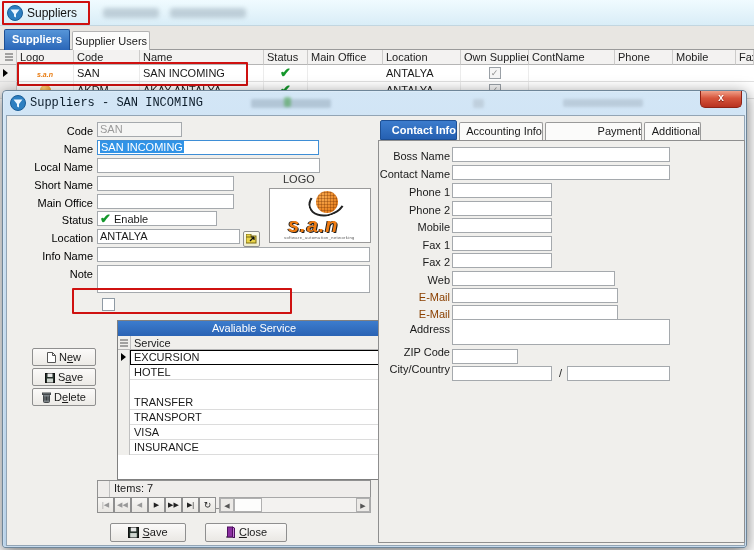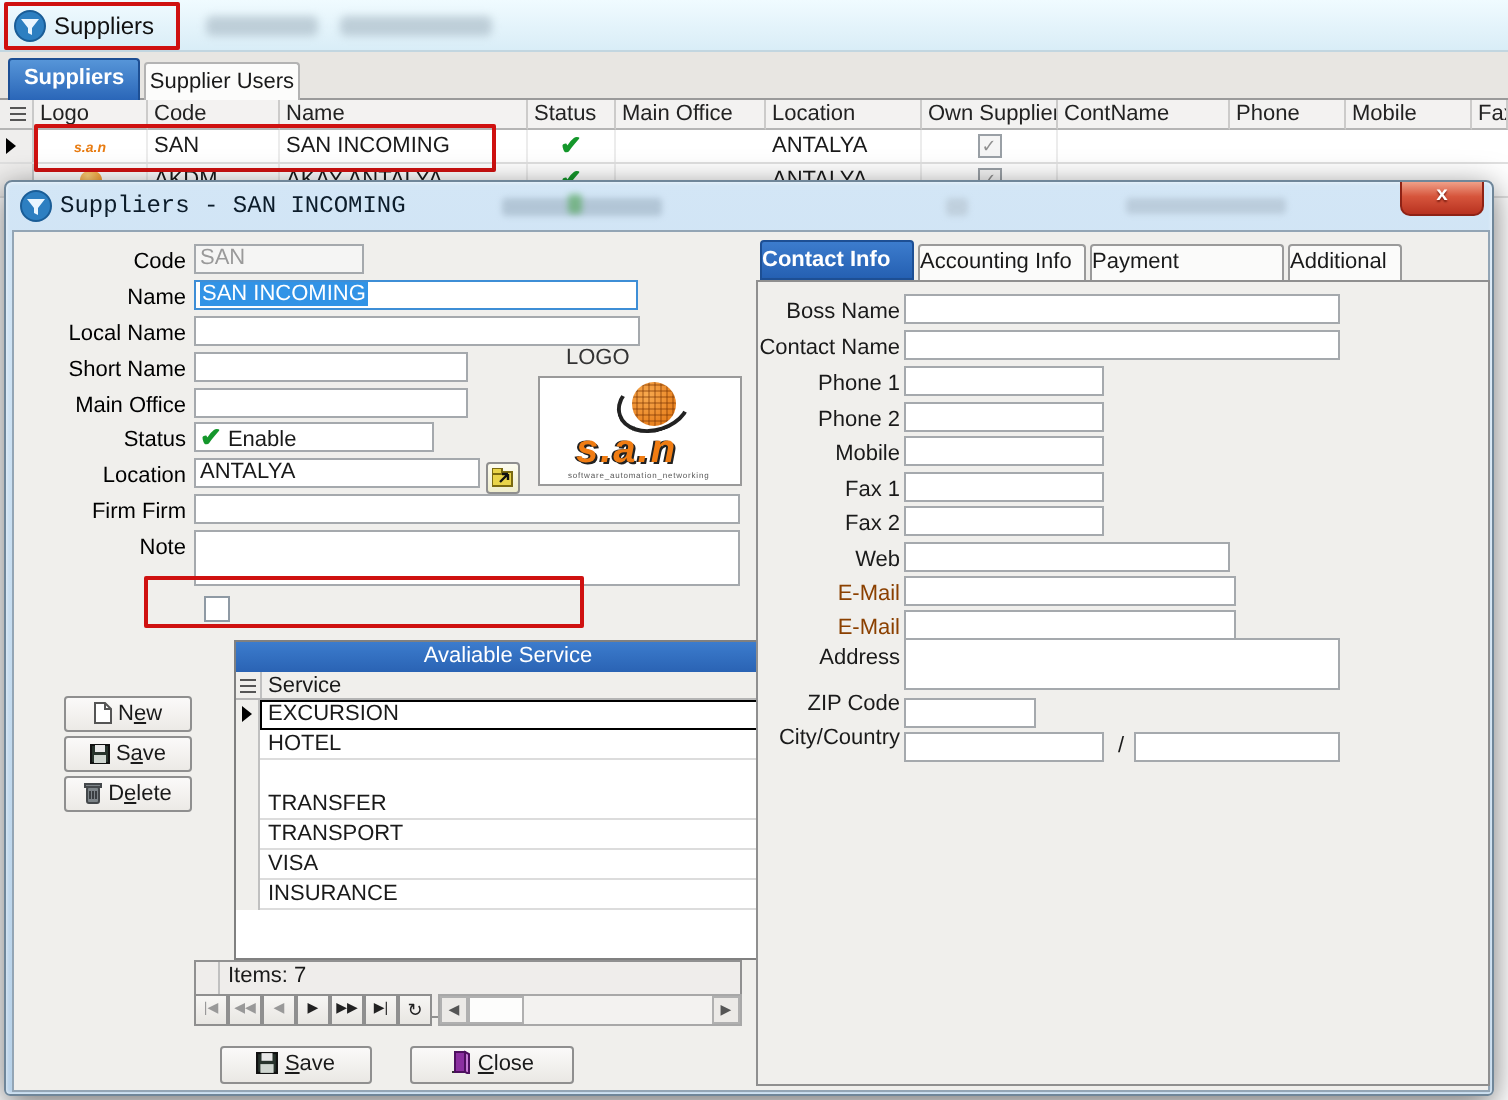--- a/index.html
+++ b/index.html
@@ -95,21 +95,21 @@
   .pgbtn.dis { color:#999; }
   .scrollbar { position:absolute; left:212px; top:381px; width:152px; height:16px;
     background:#f3f2f0; border:1px solid #a8a8a8; }
   .sb-arrow { position:absolute; top:0; width:14px; height:14px; background:#eceae7;
     border:1px solid #b0b0b0; font-size:7px; color:#555; text-align:center; line-height:13px; }
   .sb-thumb { position:absolute; left:14px; top:0; width:28px; height:14px; background:#fdfdfc; border:1px solid #b0b0b0; }
 
   .botbtn { position:absolute; top:407px; height:19px; background:linear-gradient(#fbfaf9,#eae8e4);
     border:1px solid #8f8f8f; border-radius:2px; text-align:center; line-height:17px; cursor:default; }
 
-  .rtab { position:absolute; text-align:left; cursor:default; }
+  .rtab { position:absolute; text-align:right; cursor:default; }
   .rtab.active { top:4px; height:20px; background:linear-gradient(#3c7ccd,#2560b2); color:#fff; font-weight:bold;
     border:1px solid #1d4f94; border-radius:2px 2px 0 0; line-height:19px; }
   .rtab.inactive { top:6px; height:18px; background:#fbfbfa; border:1px solid #9a9a9a; border-bottom:none;
     border-radius:2px 2px 0 0; line-height:17px; }
   .groupbox { position:absolute; left:371px; top:24px; width:367px; height:403px;
     border:1px solid #8f8f8f; background:#f0efec; }
 
   .logobox { position:absolute; left:262px; top:72px; width:102px; height:55px;
     background:#fff; border:1px solid #9a9a9a; }
   .sanlogo-text { position:absolute; left:18px; top:26px; font-size:20px; font-weight:bold; font-style:italic;
@@ -222,21 +222,21 @@
 
   <div class="dlg-client">
 
     <div class="lbl" style="top:8px">Code</div>
     <div class="lbl" style="top:26px">Name</div>
     <div class="lbl" style="top:44px">Local Name</div>
     <div class="lbl" style="top:62px">Short Name</div>
     <div class="lbl" style="top:80px">Main Office</div>
     <div class="lbl" style="top:97px">Status</div>
     <div class="lbl" style="top:115px">Location</div>
-    <div class="lbl" style="top:133px">Firm Firm</div>
+    <div class="lbl" style="top:133px">Info Name</div>
     <div class="lbl" style="top:151px">Note</div>
 
     <div class="inp disabled" style="left:90px;top:6px;width:85px">SAN</div>
     <div class="inp focused" style="left:90px;top:24px;width:222px"><span class="seltext">SAN INCOMING</span></div>
     <div class="inp" style="left:90px;top:42px;width:223px"></div>
     <div class="inp" style="left:90px;top:60px;width:137px"></div>
     <div class="inp" style="left:90px;top:78px;width:137px"></div>
     <div class="inp" style="left:90px;top:95px;width:120px"><span class="gcheck">✔</span> <span>Enable</span></div>
     <div class="inp" style="left:90px;top:113px;width:143px">ANTALYA</div>
     <div class="lookupbtn">

